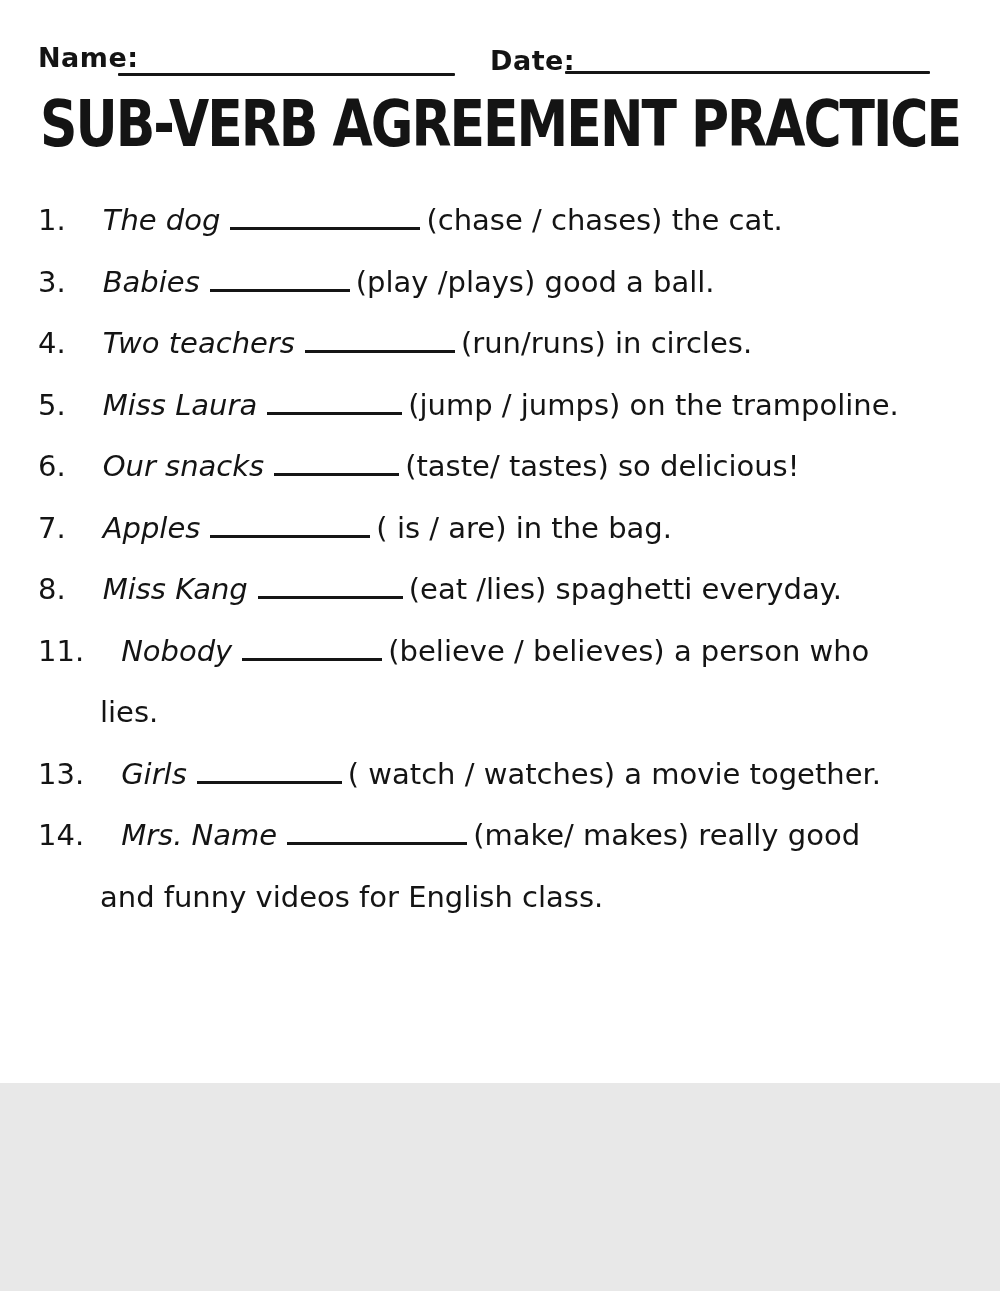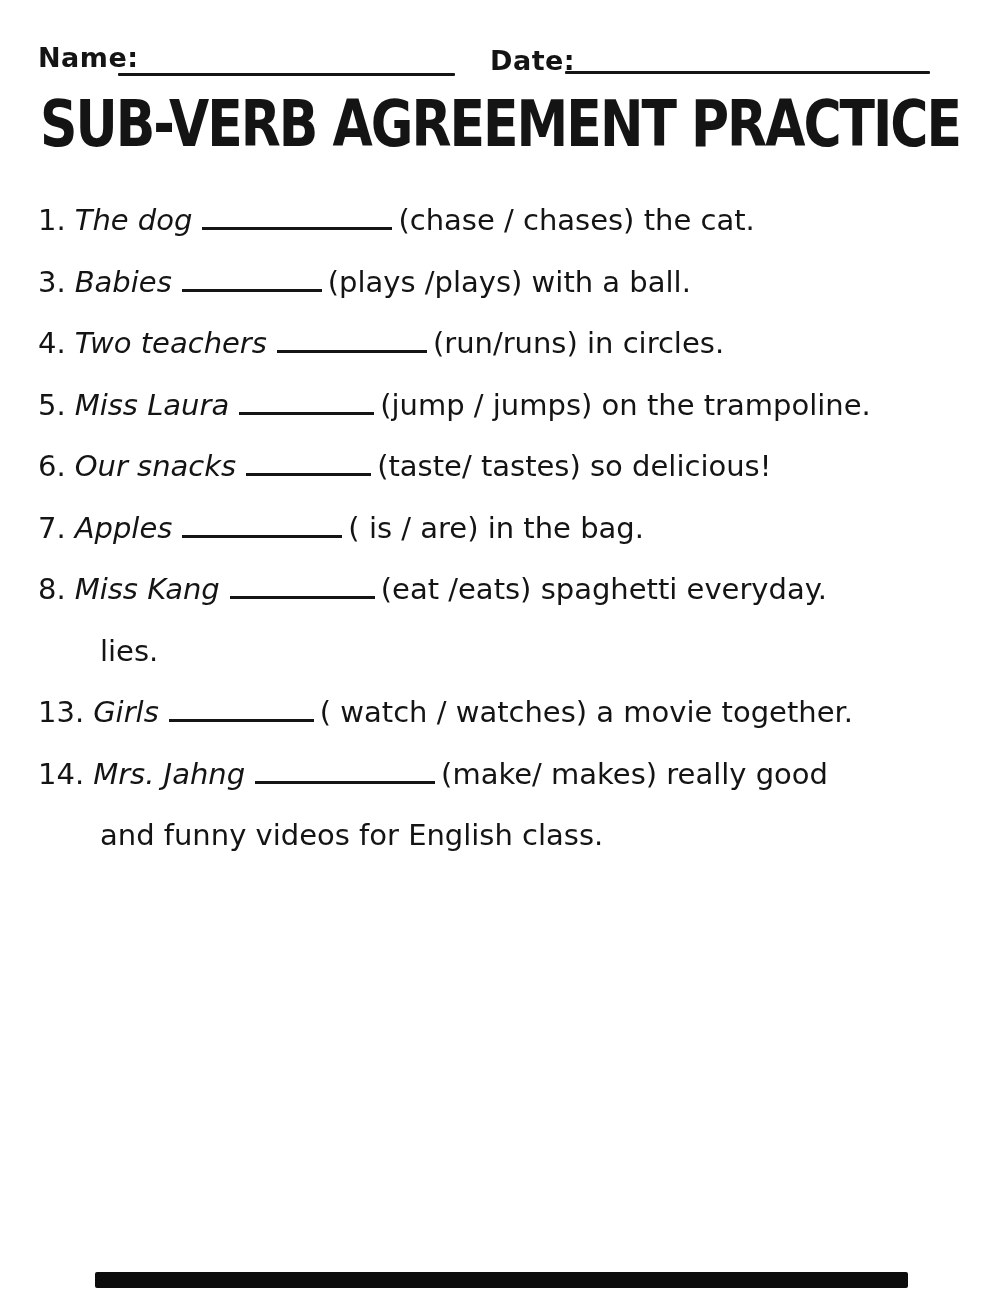--- a/index.html
+++ b/index.html
@@ -1,18 +1,18 @@
 <!DOCTYPE html>
 <html><head>
 <meta charset="utf-8">
 <style>
   html,body{margin:0;padding:0;background:#e8e8e8;}
   .page{
     position:relative;
-    width:1000px;height:1291px;
+    width:1000px;height:1083px;
     margin:0 auto;
     background:#ffffff;
     font-family:"DejaVu Sans", sans-serif;
     color:#141414;
     overflow:hidden;
   }
   
   .header-row{position:absolute;top:40px;left:0;width:1000px;height:40px;}
   .hdr-label{position:absolute;font-size:27px;font-weight:bold;letter-spacing:0.5px;}
   .name-label{left:38px;top:2px;}
@@ -28,21 +28,21 @@
     transform:scaleY(1.24);transform-origin:center top;
     white-space:nowrap;
   }
   
   .items{
     position:absolute;top:190px;left:38px;width:944px;
     font-size:29px;line-height:61.5px;
   }
   .item-line1{white-space:nowrap;}
   .item-num{font-style:normal;margin-right:9px;}
-  .item-subject{font-style:italic;margin-right:4px;}
+  .item-subject{font-style:italic;margin-right:4px;margin-left:28px;}
   .item-blank{
     display:inline-block;height:3px;
     border-bottom:3px solid #151515;
     margin:0 6px 0 6px;
   }
   .item-line2{padding-left:62px;white-space:nowrap;}
   
   .scan-bar{
     position:absolute;left:95px;top:1272px;width:813px;height:16px;
     background:#0c0c0c;border-radius:2px;
@@ -66,21 +66,21 @@
   <div class="item">
     <div class="item-line1">
       <span class="item-num">1.</span><span class="item-subject">The dog</span><span class="item-blank" style="width: 190px;"></span><span class="item-after">(chase / chases) the cat.</span>
     </div>
 
   </div>
 
 
   <div class="item">
     <div class="item-line1">
-      <span class="item-num">3.</span><span class="item-subject">Babies</span><span class="item-blank" style="width: 140px;"></span><span class="item-after">(plays /plays) with a ball.</span>
+      <span class="item-num">3.</span><span class="item-subject">Babies</span><span class="item-blank" style="width: 140px;"></span><span class="item-after">(play /plays) good a ball.</span>
     </div>
 
   </div>
 
   <div class="item">
     <div class="item-line1">
       <span class="item-num">4.</span><span class="item-subject">Two teachers</span><span class="item-blank" style="width: 150px;"></span><span class="item-after">(run/runs) in circles.</span>
     </div>
 
   </div>
@@ -101,42 +101,45 @@
 
   <div class="item">
     <div class="item-line1">
       <span class="item-num">7.</span><span class="item-subject">Apples</span><span class="item-blank" style="width: 160px;"></span><span class="item-after">( is / are) in the bag.</span>
     </div>
 
   </div>
 
   <div class="item">
     <div class="item-line1">
-      <span class="item-num">8.</span><span class="item-subject">Miss Kang</span><span class="item-blank" style="width: 145px;"></span><span class="item-after">(eat /eats) spaghetti everyday.</span>
+      <span class="item-num">8.</span><span class="item-subject">Miss Kang</span><span class="item-blank" style="width: 145px;"></span><span class="item-after">(eat /lies) spaghetti everyday.</span>
     </div>
 
   </div>
 
 
 
   <div class="item">
+    <div class="item-line1">
+      <span class="item-num">11.</span><span class="item-subject">Nobody</span><span class="item-blank" style="width: 140px;"></span><span class="item-after">(believe / believes) a person who</span>
+    </div>
     <div class="item-line2">lies.</div>
   </div>
 
 
   <div class="item">
     <div class="item-line1">
       <span class="item-num">13.</span><span class="item-subject">Girls</span><span class="item-blank" style="width: 145px;"></span><span class="item-after">( watch / watches) a movie together.</span>
     </div>
 
   </div>
 
   <div class="item">
     <div class="item-line1">
-      <span class="item-num">14.</span><span class="item-subject">Mrs. Jahng</span><span class="item-blank" style="width: 180px;"></span><span class="item-after">(make/ makes) really good</span>
+      <span class="item-num">14.</span><span class="item-subject">Mrs. Name</span><span class="item-blank" style="width: 180px;"></span><span class="item-after">(make/ makes) really good</span>
     </div>
     <div class="item-line2">and funny videos for English class.</div>
   </div>
 </div>
 
   <div class="scan-bar"></div>
 
 </div>
 
 </body></html>

